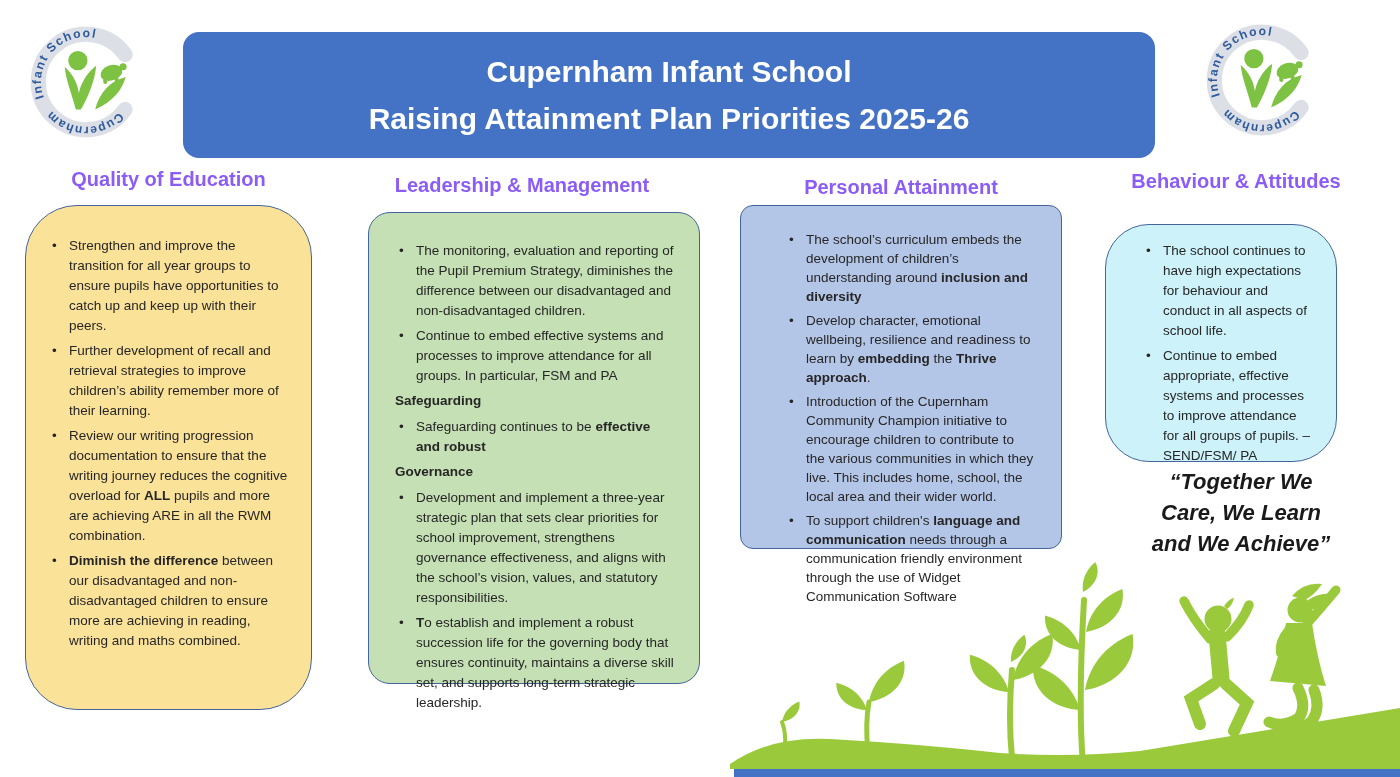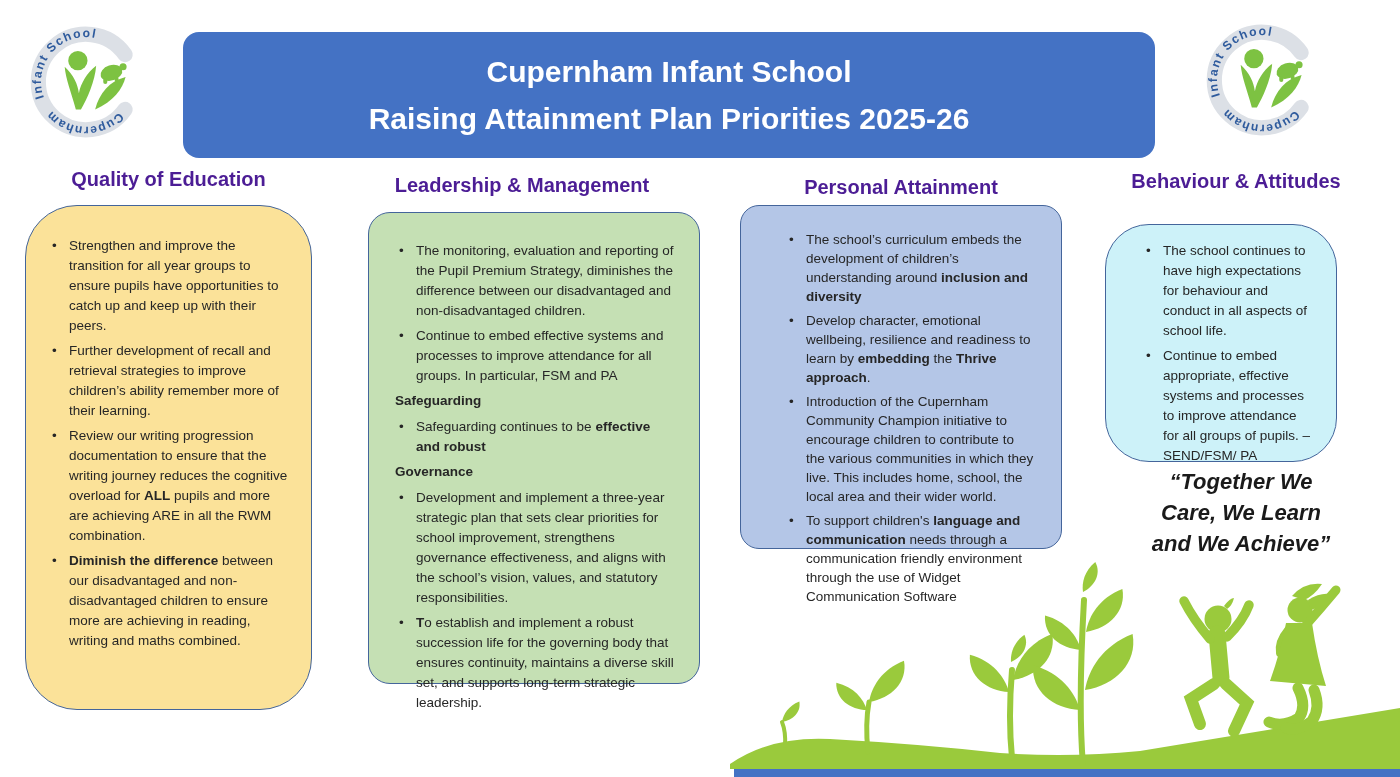--- a/index.html
+++ b/index.html
@@ -17,32 +17,32 @@
   
   .logo{position:absolute;width:132px;height:132px;}
   .logo.left{left:20px;top:16px;}
   .logo.right{left:1196px;top:14px;}
   .logo .ring{stroke:var(--logo-ring,#DCE0E6);}
   .logo .arc-label{fill:var(--logo-text,#2F5B9D);font-weight:700;font-size:12px;letter-spacing:1.5px;font-family:"Liberation Sans",sans-serif;}
   .logo .arc-label.bottom{letter-spacing:1px;}
   .logo .logo-green{fill:var(--logo-green,#7DC242);}
 
   
-  .col-heading{position:absolute;font-weight:700;color:#4c1d95;font-size:20px;text-align:center;}
+  .col-heading{position:absolute;font-weight:700;color:#8b5cf6;font-size:20px;text-align:center;}
   .col-heading.h1{left:25px;top:168px;width:287px;}
   .col-heading.h2{left:356px;top:174px;width:332px;}
   .col-heading.h3{left:740px;top:176px;width:322px;}
   .col-heading.h4{left:1095px;top:170px;width:282px;}
 
   
   .box{position:absolute;border:1.6px solid var(--box-border,#44659B);color:var(--text,#262626);
        font-size:13.5px;line-height:20px;}
   .box.yellow{left:25px;top:205px;width:287px;height:505px;background:var(--box-yellow,#FBE299);border-radius:52px;padding:30px 20px 18px 22px;}
   .box.green {left:368px;top:212px;width:332px;height:472px;background:var(--box-green,#C5E0B4);border-radius:22px;padding:28px 22px 16px 26px;}
-  .box.blue  {left:740px;top:205px;width:322px;height:344px;background:var(--box-blue,#B4C6E7);border-radius:19px;padding:24px 26px 14px 44px;line-height:19px;}
+  .box.blue  {left:740px;top:205px;width:322px;height:344px;background:var(--box-blue,#B4C6E7);border-radius:13px;padding:24px 26px 14px 44px;line-height:19px;}
   .box.cyan  {left:1105px;top:224px;width:232px;height:238px;background:var(--box-cyan,#CDF2F9);border-radius:44px;padding:16px 20px 12px 36px;}
   .box{box-sizing:border-box;}
 
   .blocks > * + *{margin-top:5px;}
   .blocks .subhead + .bullet{margin-top:6px;}
   .bullet{position:relative;padding-left:21px;}
   .bullet::before{content:"\2022";position:absolute;left:4px;top:0;}
   .subhead{font-weight:700;margin-left:0;}
   .bullet b{font-weight:700;}
 

